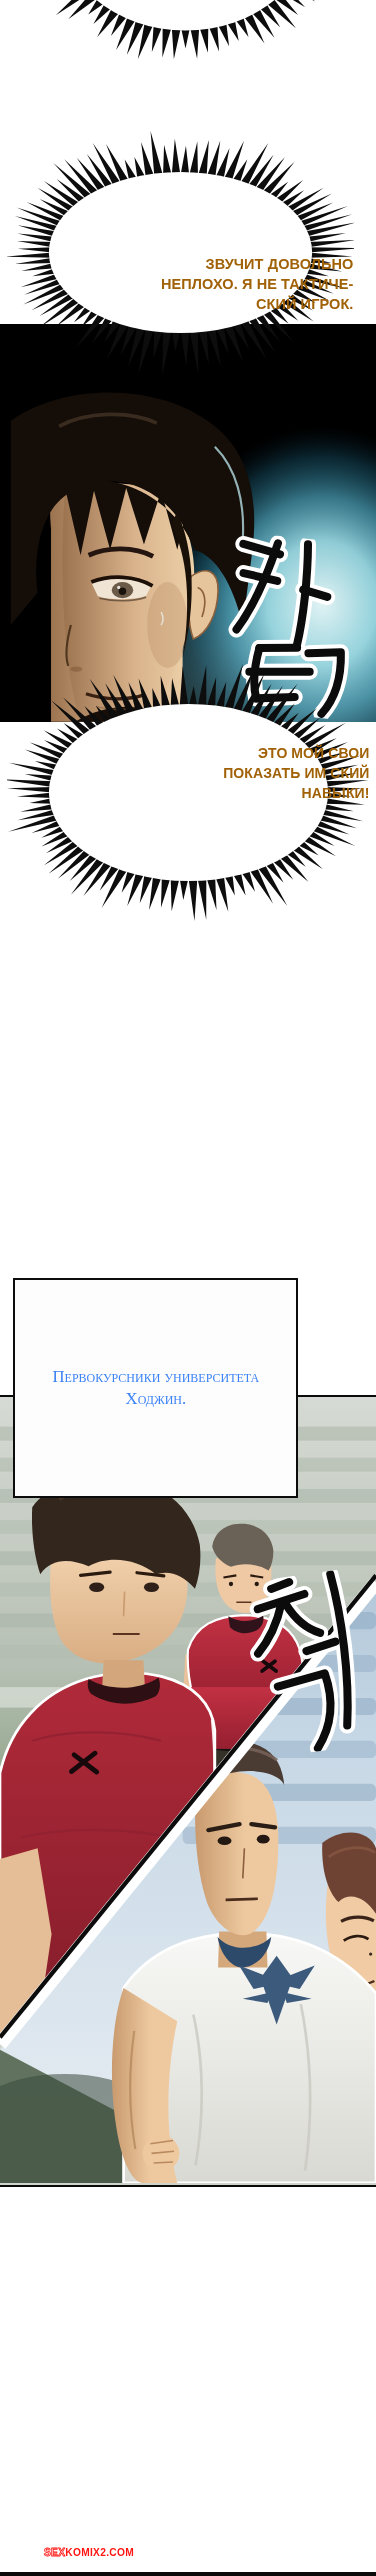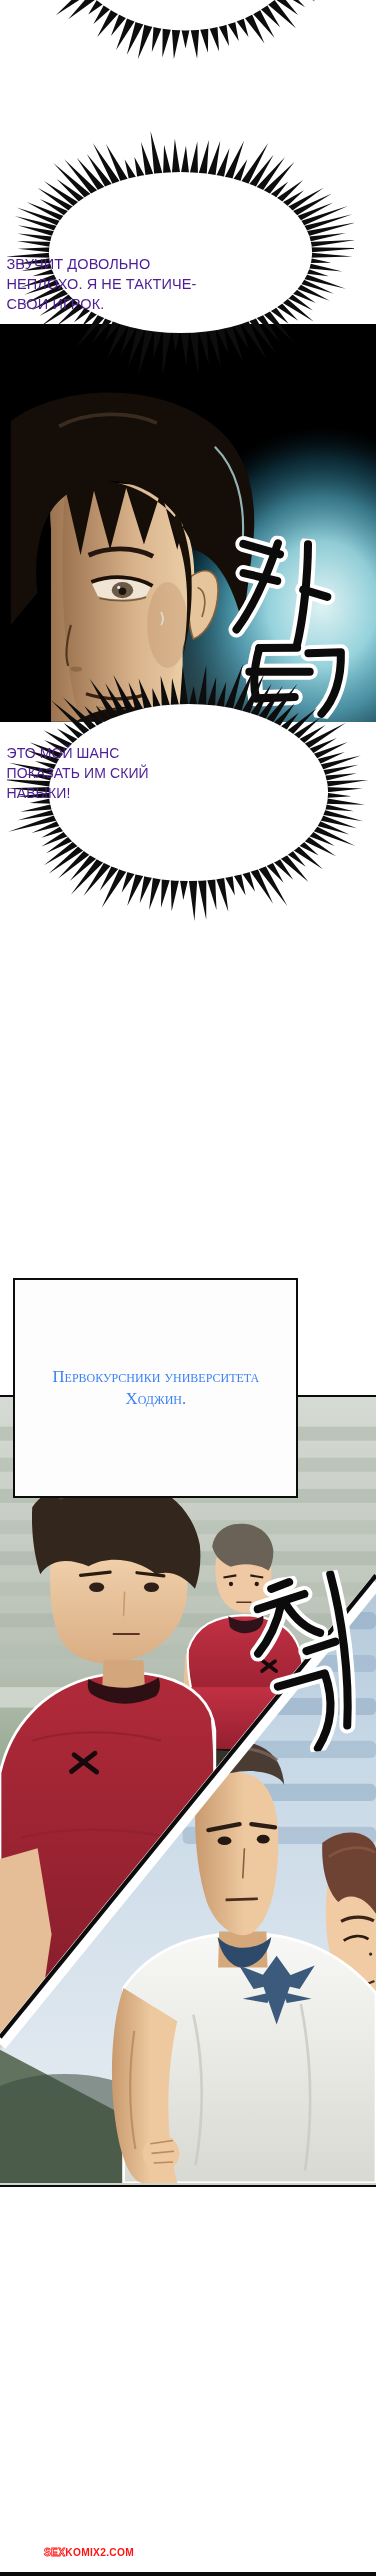--- a/index.html
+++ b/index.html
@@ -5,22 +5,22 @@
   html,body{margin:0;padding:0;background:#ffffff;}
   .page{position:relative;width:376px;height:2576px;margin:0 auto;background:#fff;overflow:hidden;
         font-family:"Liberation Sans","DejaVu Sans",sans-serif;}
   .abs{position:absolute;}
   
   .panel-dark{left:0;top:324px;width:376px;height:398px;background:#000;z-index:1;}
   .panel-match{left:0;top:1395px;width:376px;height:792px;z-index:1;border-top:2.7px solid #0a0a0a;border-bottom:2.7px solid #0a0a0a;box-sizing:border-box;background:#cfd5cd;}
   
   .burst{z-index:3;}
   .burst svg{display:block;}
-  .burst .btxt{position:absolute;left:0;width:100%;text-align:left;color:#4c1d95;
-    font-weight:400;font-size:14.5px;line-height:20px;letter-spacing:0.1px;white-space:nowrap;}
+  .burst .btxt{position:absolute;left:0;width:100%;text-align:right;color:#a16207;
+    font-weight:700;font-size:14.5px;line-height:20px;letter-spacing:0.1px;white-space:nowrap;}
   
   .caption-box{left:13.4px;top:1278px;width:285px;height:220px;background:#fdfdfd;border:2.2px solid #0c0c0c;
     box-sizing:border-box;z-index:4;display:flex;flex-direction:column;justify-content:center;
     font-family:"Liberation Serif","DejaVu Serif",serif;font-variant:small-caps;
     color:#3b82f6;font-size:16.7px;line-height:1.3;text-align:center;padding:5.4px 15px;}
   .caption-box p{margin:0 0 13px;}
   .caption-box p:last-child{margin-bottom:0;}
   
   .sfx{z-index:5;}
   .sr{position:absolute;width:0.5px;height:0.5px;overflow:hidden;opacity:0;}
@@ -124,31 +124,31 @@
   </section>
 
   <div class="abs burst" style="left:6.5px;top:130px;width:347px;height:245px;">
       <svg width="347" height="245" viewBox="0 0 646 456">
         <polygon points="562.0,228.0 643.1,235.6 561.4,237.8 603.7,247.0 559.8,247.6 624.1,263.3 557.0,257.3 599.1,272.3 553.1,266.9 630.6,295.7 548.2,276.2 608.5,304.6 542.2,285.4 600.5,317.8 535.2,294.2 575.0,322.0 527.2,302.8 569.5,336.2 518.3,311.0 570.8,356.5 508.4,318.9 542.3,355.2 497.7,326.3 524.3,360.7 486.1,333.2 533.3,394.7 473.8,339.7 508.3,394.2 460.8,345.6 500.9,416.5 447.2,351.0 484.4,428.5 433.0,355.9 451.0,409.0 418.2,360.1 439.9,432.7 403.0,363.7 412.6,417.2 387.5,366.7 398.2,440.8 371.6,369.0 375.6,436.2 355.5,370.7 356.4,454.3 339.3,371.7 333.6,439.9 323.0,372.0 313.4,411.8 306.7,371.7 289.3,456.7 290.5,370.7 272.5,424.9 274.4,369.0 244.3,454.5 258.5,366.7 225.3,441.7 243.0,363.7 211.6,419.3 227.8,360.1 185.6,427.8 213.0,355.9 181.5,394.9 198.8,351.0 158.1,397.6 185.2,345.6 129.4,404.6 172.2,339.7 138.9,366.2 159.9,333.2 124.7,357.9 148.3,326.3 91.8,365.2 137.6,318.9 61.4,366.5 127.7,311.0 60.6,346.1 118.8,302.8 45.6,335.6 110.8,294.2 30.4,324.7 103.8,285.4 32.1,306.6 97.8,276.2 25.1,292.8 92.9,266.9 47.1,272.3 89.0,257.3 26.5,262.5 86.2,247.6 14.9,249.6 84.6,237.8 -3.8,235.8 84.0,228.0 20.0,221.0 84.6,218.2 18.6,206.7 86.2,208.4 19.7,192.4 89.0,198.7 19.9,177.4 92.9,189.1 14.7,160.1 97.8,179.8 18.0,144.1 103.8,170.6 36.5,134.1 110.8,161.8 60.8,128.5 118.8,153.2 56.6,107.4 127.7,145.0 68.7,94.8 137.6,137.1 92.3,91.3 148.3,129.7 86.3,61.6 159.9,122.8 106.6,54.6 172.2,116.3 129.7,51.8 185.2,110.4 148.6,44.6 198.8,105.0 159.6,24.1 213.0,100.1 184.3,25.8 227.8,95.9 219.1,54.7 243.0,92.3 237.2,50.0 258.5,89.3 249.6,22.2 274.4,87.0 267.2,2.0 290.5,85.3 292.4,27.5 306.7,84.3 312.4,16.1 323.0,84.0 333.1,29.4 339.3,84.3 354.3,21.2 355.5,85.3 375.8,18.5 371.6,87.0 397.0,20.1 387.5,89.3 414.3,33.5 403.0,92.3 441.3,20.1 418.2,95.9 447.4,54.2 433.0,100.1 486.4,24.1 447.2,105.0 496.3,46.2 460.8,110.4 517.6,50.2 473.8,116.3 535.4,59.0 486.1,122.8 523.4,96.1 497.7,129.7 551.4,93.1 508.4,137.1 553.0,112.3 518.3,145.0 589.5,107.3 527.2,153.2 604.8,118.0 535.2,161.8 607.3,135.1 542.2,170.6 634.9,141.5 548.2,179.8 642.7,156.6 553.1,189.1 648.4,172.3 557.0,198.7 631.1,191.6 559.8,208.4 650.9,204.4 561.4,218.2 656.0,220.0" fill="#0d0d0d"></polygon>
         <ellipse cx="323" cy="228" rx="245" ry="150" fill="#ffffff"></ellipse>
       </svg>
     <div class="btxt" style="top:124px;">
       <span>ЗВУЧИТ ДОВОЛЬНО</span><br>
       <span>НЕПЛОХО. Я НЕ ТАКТИЧЕ-</span><br>
-      <span>СВОИ ИГРОК.</span>
+      <span>СКИЙ ИГРОК.</span>
     </div>
   </div>
 
   <div class="abs burst" style="left:6.5px;top:662px;width:363px;height:261px;">
       <svg width="363" height="261" viewBox="0 0 676 486">
         <polygon points="592.0,243.0 641.6,249.8 591.5,253.4 666.4,265.7 589.8,263.8 645.7,277.9 587.1,274.0 663.2,296.4 583.3,284.2 651.6,309.6 578.5,294.1 637.6,321.3 572.7,303.8 648.5,342.8 565.8,313.3 610.0,342.4 558.0,322.5 612.6,361.9 549.2,331.3 580.5,360.3 539.5,339.8 588.3,386.1 529.0,347.8 556.3,381.2 517.6,355.4 561.5,409.8 505.5,362.5 533.0,405.3 492.6,369.1 515.1,411.1 479.1,375.2 522.0,454.5 465.0,380.7 495.4,450.4 450.3,385.6 461.9,428.0 435.2,389.9 444.4,434.9 419.6,393.6 424.3,434.7 403.7,396.6 412.1,464.9 387.6,398.9 390.1,461.9 371.2,400.6 371.0,480.1 354.6,401.7 349.1,482.3 338.0,402.0 328.3,443.3 321.4,401.7 306.6,464.3 304.8,400.6 286.7,457.4 288.4,398.9 264.6,462.0 272.3,396.6 247.1,449.1 256.4,393.6 223.9,454.4 240.8,389.9 213.4,429.6 225.7,385.6 176.2,458.2 211.0,380.7 172.6,426.0 196.9,375.2 142.3,435.8 183.4,369.1 118.9,433.2 170.5,362.5 116.8,407.6 158.4,355.4 94.7,403.4 147.0,347.8 77.3,394.2 136.5,339.8 68.7,378.6 126.8,331.3 72.8,356.3 118.0,322.5 64.2,343.4 110.2,313.3 64.0,327.1 103.3,303.8 45.7,318.6 97.5,294.1 2.1,316.0 92.7,284.2 19.7,294.9 88.9,274.0 24.7,278.8 86.2,263.8 41.8,262.7 84.5,253.4 18.4,250.3 84.0,243.0 -1.0,235.1 84.5,232.6 -11.2,218.4 86.2,222.2 33.1,208.5 88.9,212.0 3.8,187.6 92.7,201.8 51.8,184.3 97.5,191.9 33.2,162.9 103.3,182.2 42.0,149.4 110.2,172.7 69.0,145.1 118.0,163.5 68.2,126.9 126.8,154.7 93.0,124.0 136.5,146.2 105.3,113.6 147.0,138.2 82.0,71.3 158.4,130.6 104.2,65.8 170.5,123.5 144.1,81.9 183.4,116.9 165.4,80.9 196.9,110.8 153.9,31.3 211.0,105.3 182.9,39.7 225.7,100.4 197.9,23.9 240.8,96.1 226.2,37.5 256.4,92.4 245.1,30.6 272.3,89.4 270.6,48.3 288.4,87.1 286.1,25.5 304.8,85.4 307.4,29.8 321.4,84.3 327.1,7.5 338.0,84.0 347.7,44.8 354.6,84.3 371.0,5.9 371.2,85.4 389.5,27.7 387.6,87.1 408.2,36.6 403.7,89.4 439.6,3.2 419.6,92.4 459.4,13.3 435.2,96.1 479.2,21.7 450.3,100.4 492.6,40.6 465.0,105.3 513.6,44.4 479.1,110.8 541.0,40.6 492.6,116.9 536.2,77.0 505.5,123.5 543.3,94.6 517.6,130.6 577.2,86.2 529.0,138.2 583.2,103.8 539.5,146.2 593.1,117.1 549.2,154.7 631.0,113.2 558.0,163.5 614.2,141.4 565.8,172.7 634.7,149.1 572.7,182.2 629.0,167.8 578.5,191.9 659.1,174.3 583.3,201.8 654.4,191.5 587.1,212.0 651.3,207.2 589.8,222.2 672.8,219.7 591.5,232.6 661.9,235.6" fill="#0d0d0d"></polygon>
         <ellipse cx="338" cy="243" rx="260" ry="165" fill="#ffffff"></ellipse>
       </svg>
     <div class="btxt" style="top:81px;font-size:14px;">
-      <span>ЭТО МОЙ ШАНС</span><br>
+      <span>ЭТО МОЙ СВОИ</span><br>
       <span>ПОКАЗАТЬ ИМ СКИЙ</span><br>
       <span>НАВЫКИ!</span>
     </div>
   </div>
 
   <section class="abs caption-box">
     <p>Первокурсники университета Ходжин.</p>
   </section>
 
   <section class="abs panel-match">

